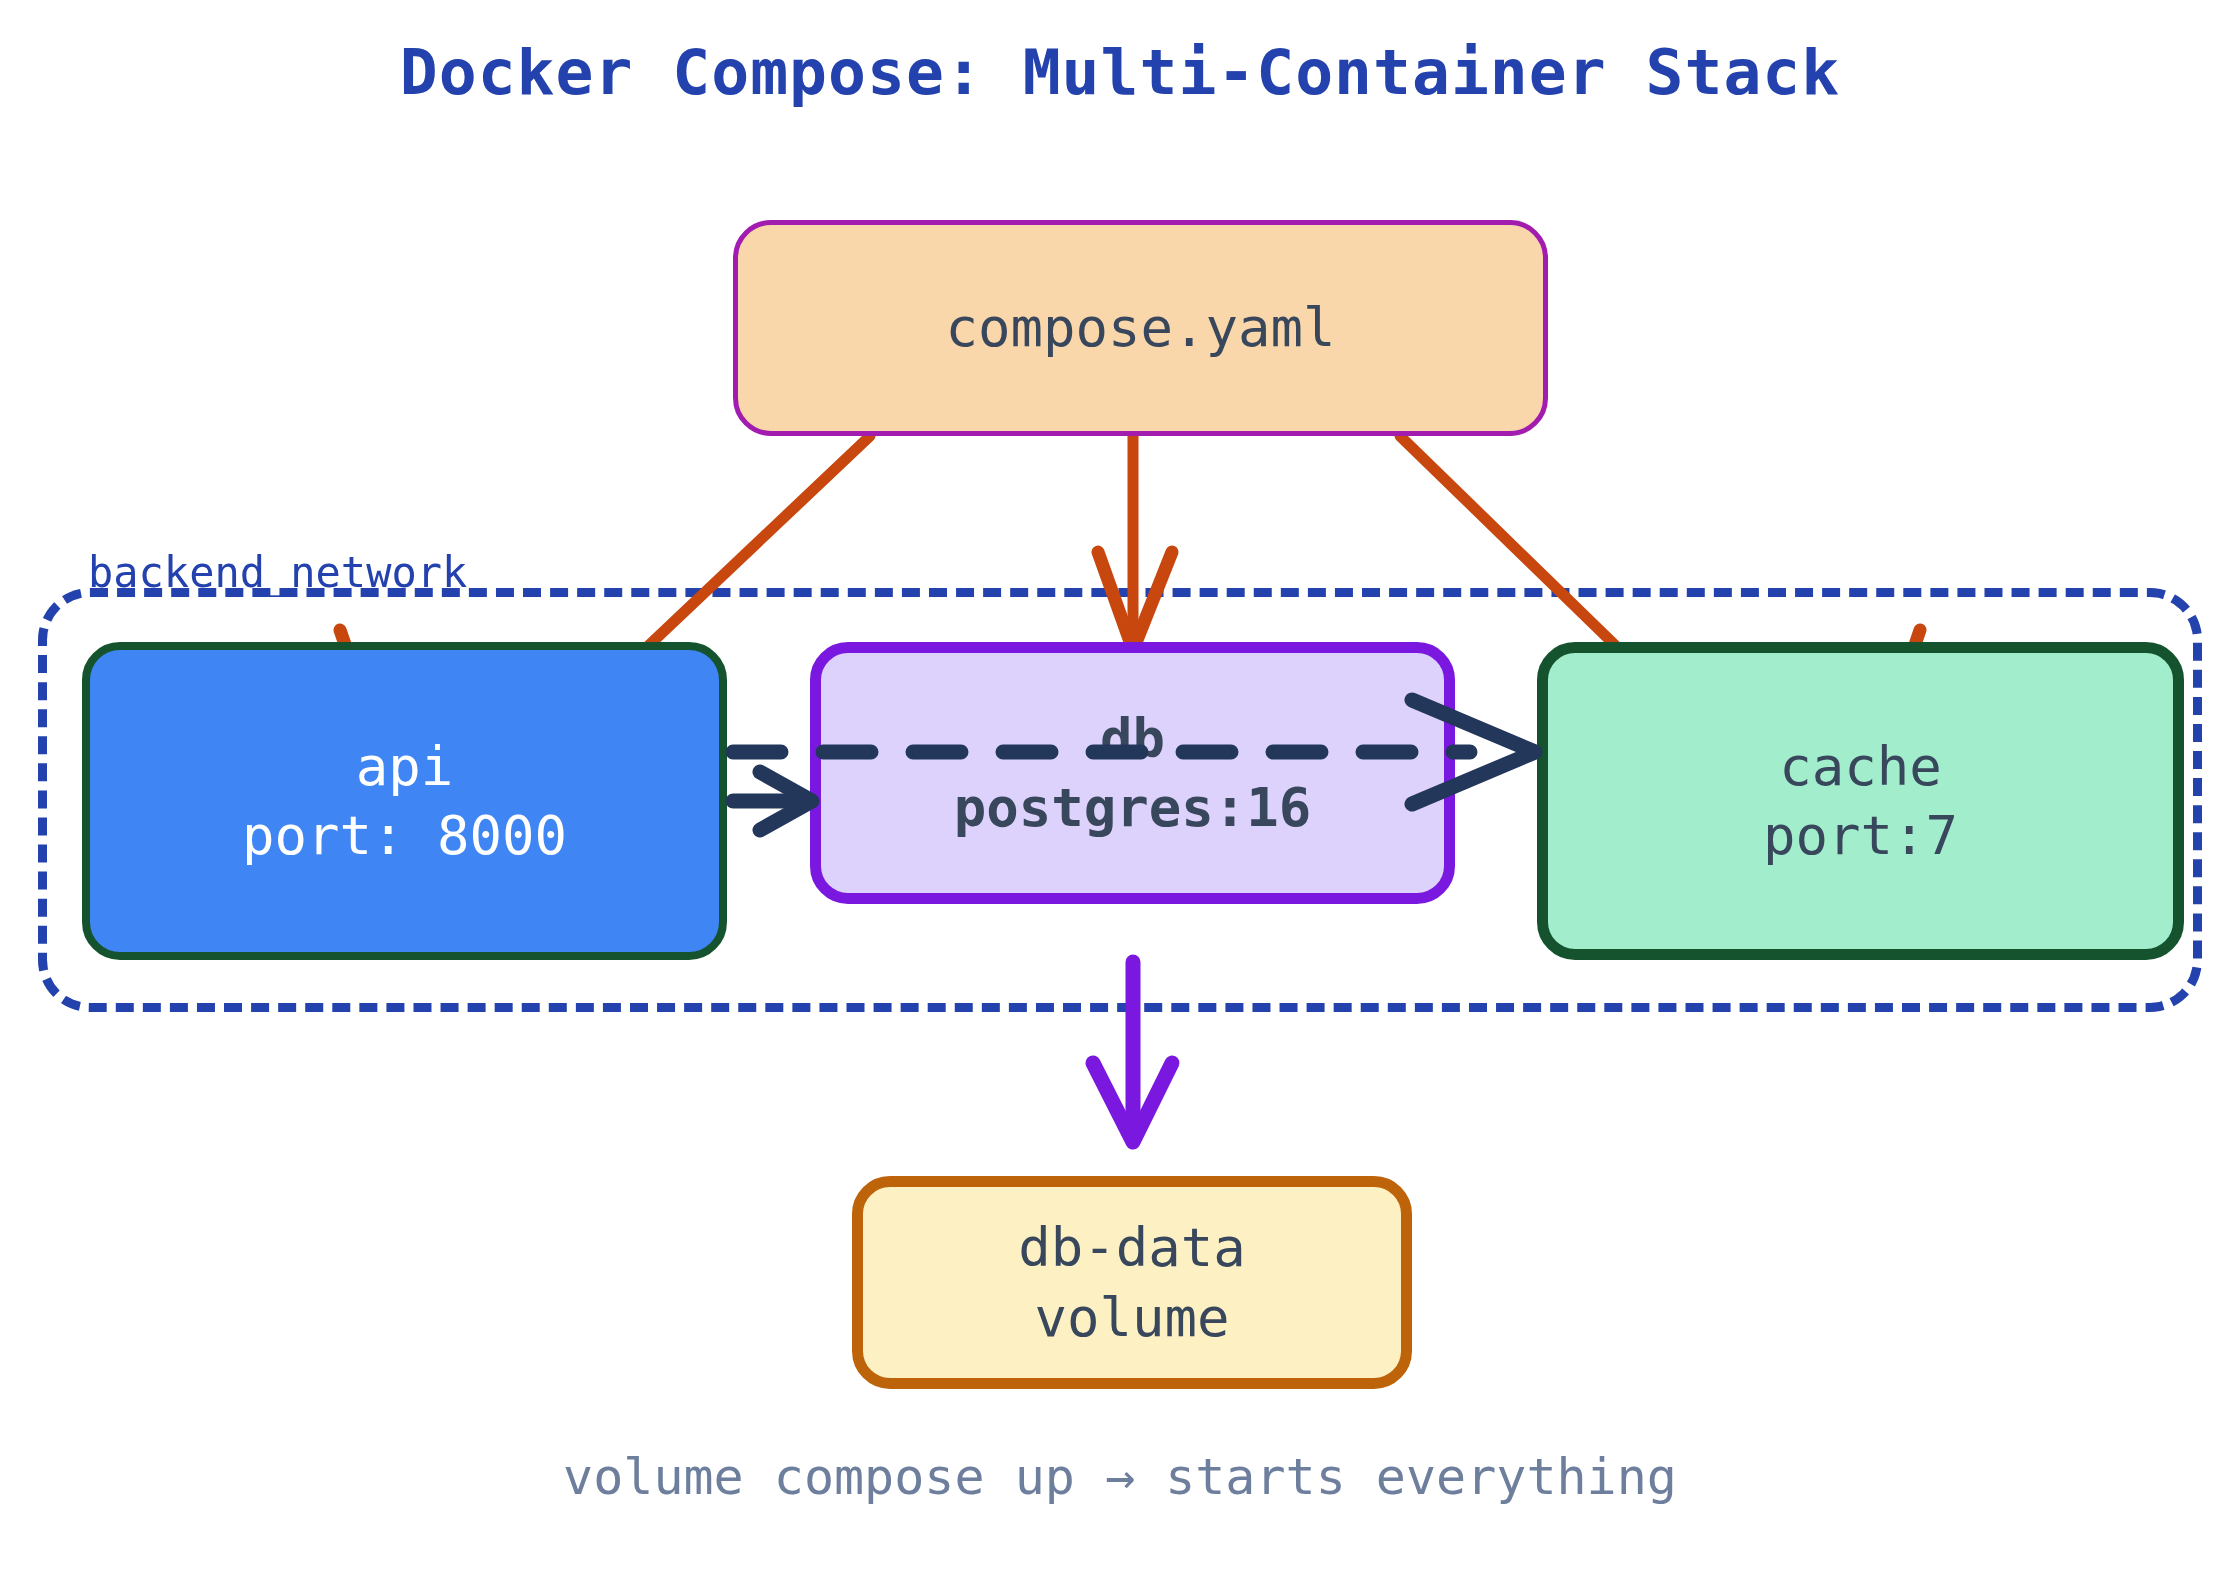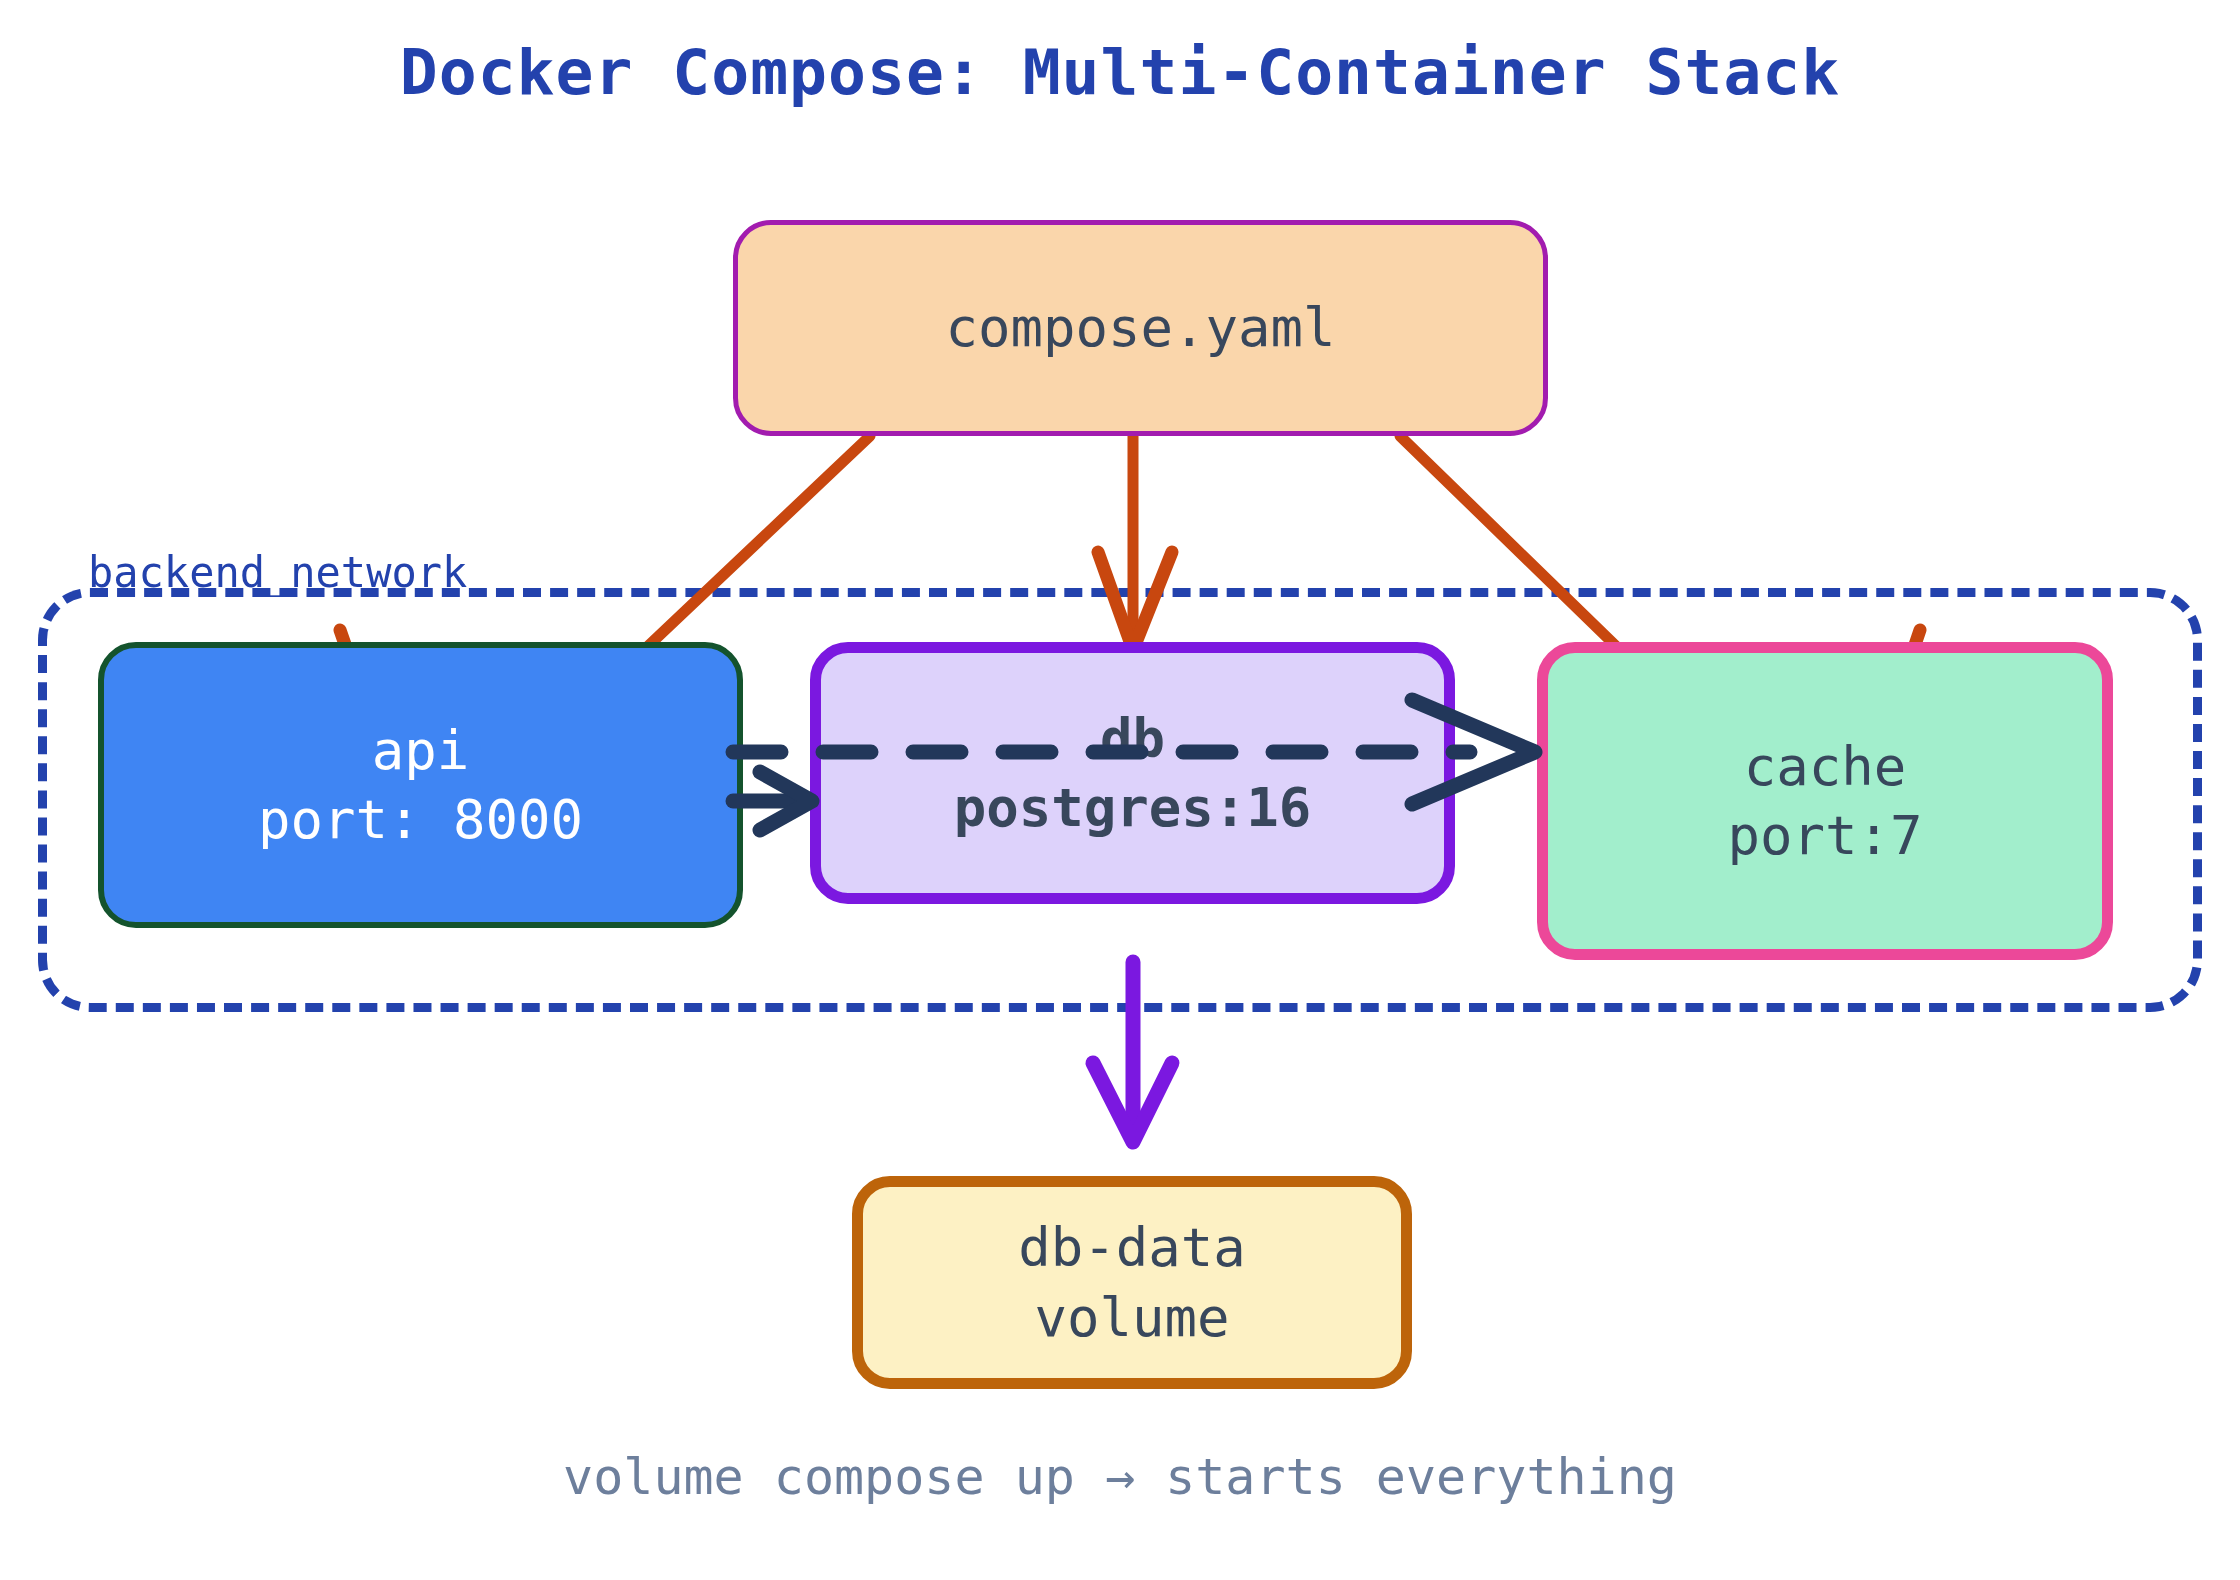--- a/index.html
+++ b/index.html
@@ -94,43 +94,43 @@
   #node-compose {
     left: 733px; top: 220px;
     width: 815px; height: 216px;
     background: #fad6ab;
     border: 5px solid #a21caf;
     color: #38475c;
     z-index: 4;
   }
 
   #node-api {
-    left: 98px; top: 642px;
-    width: 645px; height: 286px;
+    left: 82px; top: 642px;
+    width: 645px; height: 318px;
     background: #3f85f3;
-    border: 6px solid #14532d;
+    border: 8px solid #14532d;
     color: #ffffff;
     z-index: 4;
   }
 
   #node-db {
     left: 810px; top: 642px;
     width: 645px; height: 262px;
     background: #ddd2fb;
     border: 11px solid #7b18e0;
     color: #38475c;
     z-index: 4;
     font-weight: bold;
   }
 
   #node-cache {
     left: 1537px; top: 642px;
-    width: 576px; height: 318px;
+    width: 647px; height: 318px;
     background: #a2eecc;
-    border: 11px solid #ec4899;
+    border: 11px solid #14532d;
     color: #38475c;
     z-index: 4;
   }
 
   #node-volume {
     left: 852px; top: 1133px;
     width: 560px; height: 213px;
     background: #fdf1c4;
     border: 11px solid #bd640a;
     color: #38475c;

